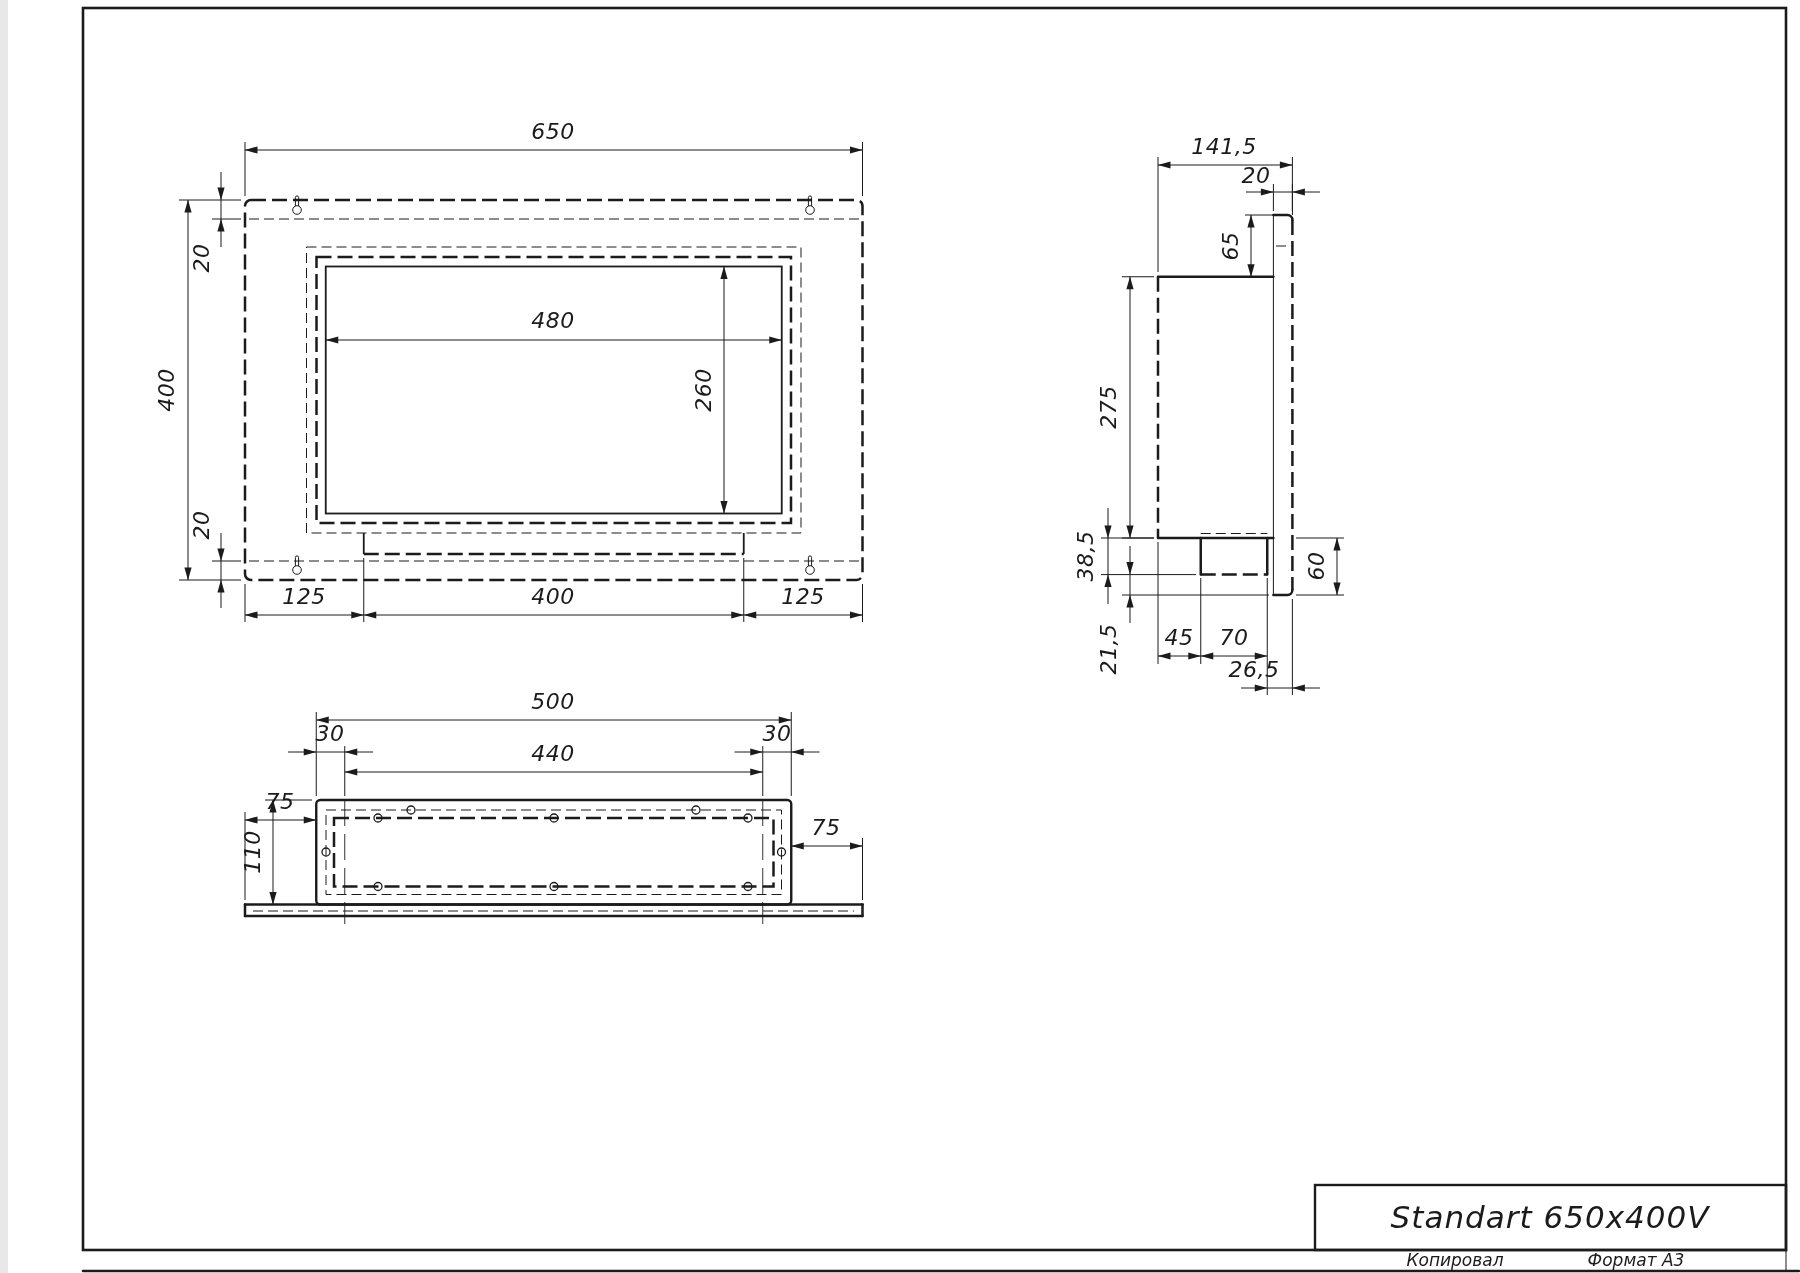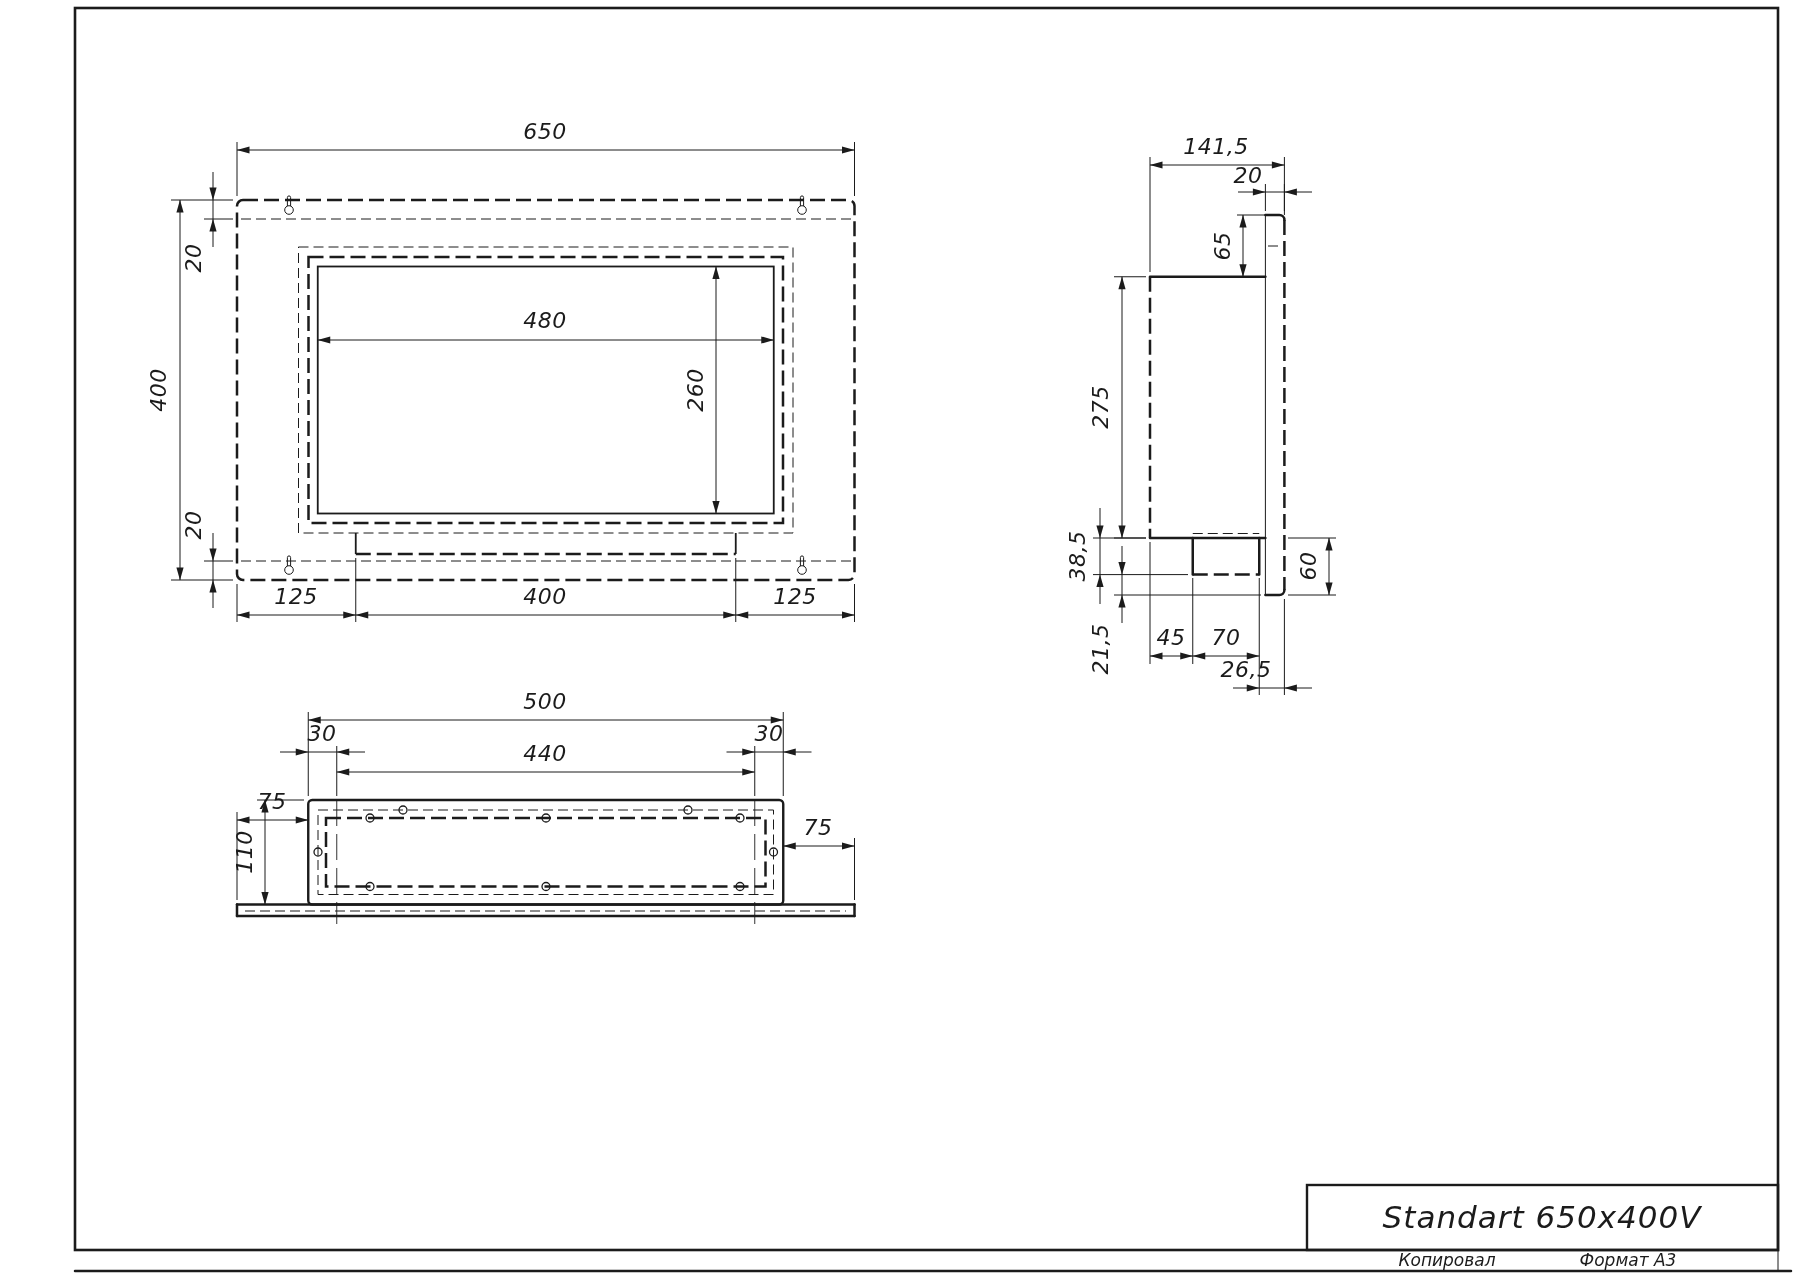--- a/index.html
+++ b/index.html
@@ -1,16 +1,16 @@
 <!DOCTYPE html>
 <html><head>
 <meta charset="utf-8">
 <style>
   html,body{margin:0;padding:0;background:#e8e8e8;}
-  .sheet{width:1532px;height:1273px;background:#3b82f6;position:relative;font-family:"DejaVu Sans",sans-serif;}
+  .sheet{width:1532px;height:1273px;background:#3b82f6;position:relative;font-family:"DejaVu Sans",sans-serif;margin-left:8px;}
   svg{display:block;}
   
   .ln-thick{stroke:#1b1b1b;stroke-width:2.5;fill:none;stroke-linecap:round;}
   .ln-thick-dash{stroke:#1b1b1b;stroke-width:2.5;fill:none;stroke-dasharray:15 6;stroke-linecap:butt;}
   .ln-med{stroke:#1b1b1b;stroke-width:1.8;fill:none;}
   .ln-thin{stroke:#1b1b1b;stroke-width:1;fill:none;}
   .ln-thin-dash{stroke:#1b1b1b;stroke-width:1;fill:none;stroke-dasharray:10 5;}
   .ln-center{stroke:#1b1b1b;stroke-width:0.9;fill:none;stroke-dasharray:26 8;}
   .dim{stroke:#1b1b1b;stroke-width:1;fill:none;}
   .hole{stroke:#1b1b1b;stroke-width:1.3;fill:none;}

